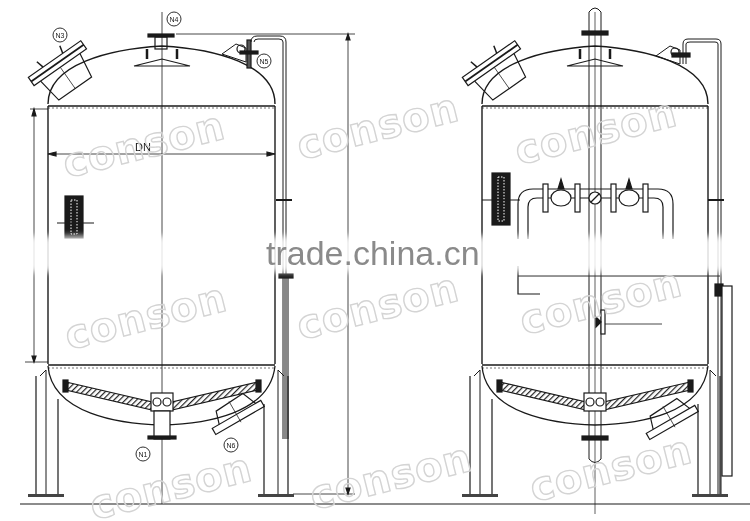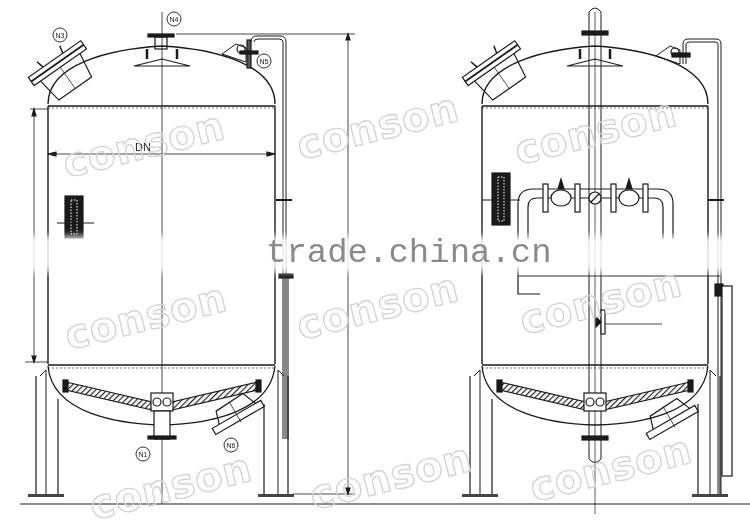--- a/index.html
+++ b/index.html
@@ -2,21 +2,21 @@
 <html><head>
 <meta charset="utf-8">
 <style>
   html, body { margin:0; padding:0; background:#ffffff; }
   body { width:750px; height:521px; overflow:hidden; position:relative; font-family:"Liberation Sans", sans-serif; }
   #canvas { position:absolute; left:0; top:4px; width:750px; height:479px; }
   svg text { font-family:"Liberation Sans", sans-serif; }
   .wm { position:absolute; font-family:"DejaVu Sans", sans-serif; font-weight:bold; color:transparent;
         -webkit-text-stroke:1.4px #d4d4d4; font-size:40px; letter-spacing:1px; transform:rotate(-14deg);
         transform-origin:left top; white-space:nowrap; pointer-events:none; }
-  .trade { position:absolute; font-family:Liberation Mono, monospace; color:#8a8a8a; font-size:34px;
+  .trade { position:absolute; font-family:Liberation Sans, sans-serif; color:#8a8a8a; font-size:34px;
            white-space:nowrap; pointer-events:none; }
   .blurband { position:absolute; background:rgba(255,255,255,0.85); filter:blur(3px); pointer-events:none; }
 </style>
 </head>
 <body>
 
 <div id="canvas">
 <svg width="750" height="521" viewBox="0 0 750 521" xmlns="http://www.w3.org/2000/svg">
   <defs>
     <pattern id="hatch" width="4" height="4" patternUnits="userSpaceOnUse" patternTransform="rotate(45)">

